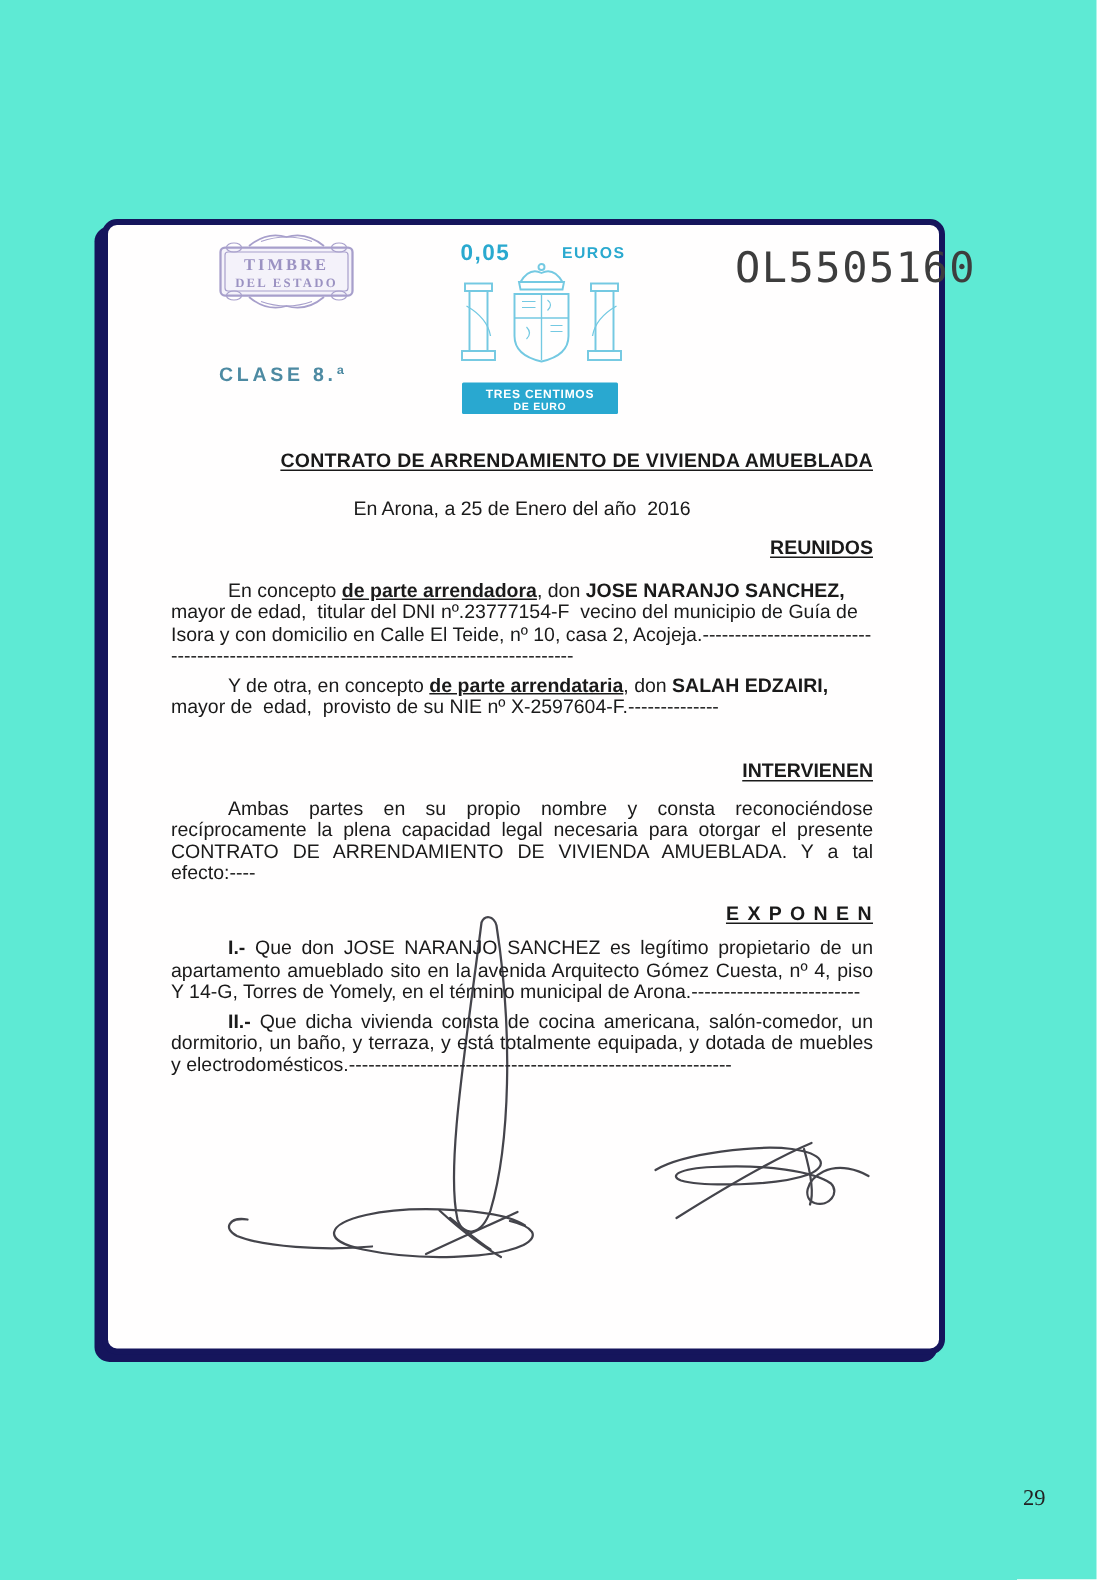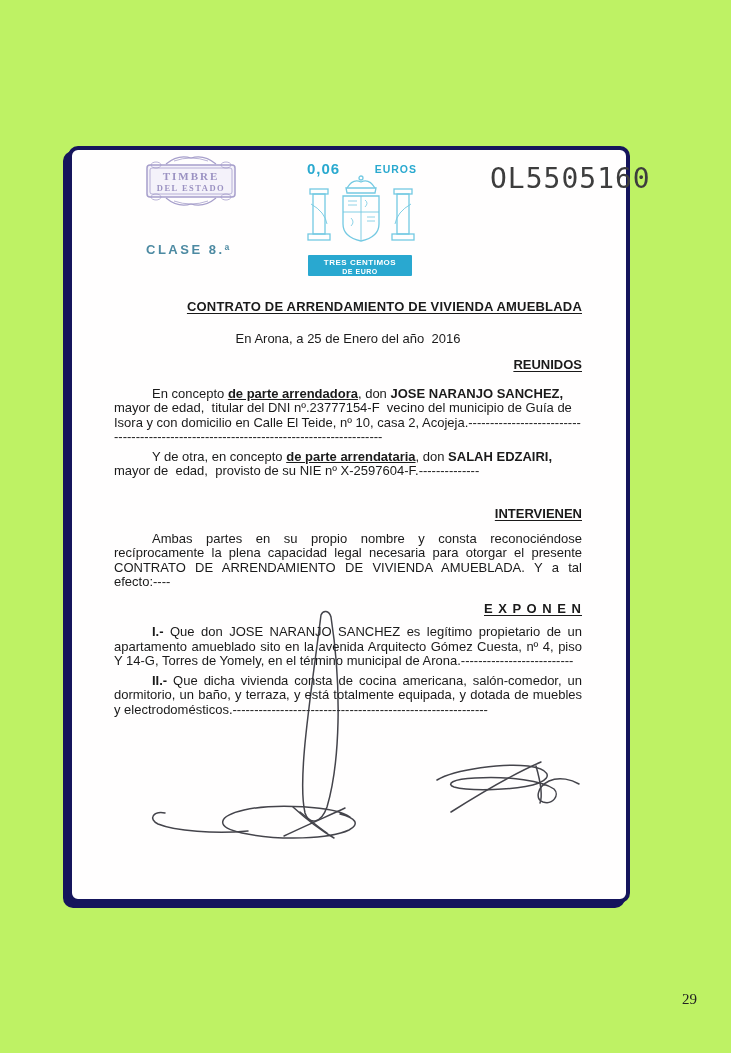--- a/index.html
+++ b/index.html
@@ -1,18 +1,18 @@
 <!DOCTYPE html>
 <html><head>
 <meta charset="utf-8">
 <style>
   * { margin:0; padding:0; box-sizing:border-box; }
   html,body { background:#ffffff; }
   .page {
-    position:relative; width:731px; height:1053px; background:#bef264;
+    position:relative; width:731px; height:1053px; background:#5eead4;
     font-family:"Liberation Sans", sans-serif; color:#1c1c1c; overflow:hidden;
   }
   .doc-box {
     position:absolute; left:68px; top:146px; width:562px; height:757px;
     background:#fffefe; border:4px solid #15155c; border-radius:10px;
     box-shadow:-5px 5px 0 0 #15155c;
   }
   
   .timbre {
     position:absolute; left:62px; top:2px; width:114px; height:58px;
@@ -93,21 +93,21 @@
         <ellipse cx="22" cy="13" rx="5" ry="3" stroke-width="0.8"></ellipse>
         <ellipse cx="92" cy="13" rx="5" ry="3" stroke-width="0.8"></ellipse>
         <ellipse cx="22" cy="45" rx="5" ry="3" stroke-width="0.8"></ellipse>
         <ellipse cx="92" cy="45" rx="5" ry="3" stroke-width="0.8"></ellipse>
       </g>
       <text x="57" y="28" text-anchor="middle" font-family="Liberation Serif, serif" font-size="11" font-weight="bold" letter-spacing="2" fill="#9b92c2">TIMBRE</text>
       <text x="57" y="39" text-anchor="middle" font-family="Liberation Serif, serif" font-size="8.5" font-weight="bold" letter-spacing="1.5" fill="#9b92c2">DEL ESTADO</text>
     </svg>
 
     <div class="center-stamp">
-      <span class="stamp-value">0,06</span>
+      <span class="stamp-value">0,05</span>
       <span class="stamp-currency">EUROS</span>
       <svg class="coat" width="112" height="86" viewBox="0 0 112 86">
         <g stroke="#74c9e2" fill="none" stroke-width="1.3">
           <circle cx="56" cy="4" r="2"></circle>
           <path d="M42,14 Q48,4 56,8 Q64,4 70,14"></path>
           <path d="M41,14 L71,14 L70,19 L42,19 Z"></path>
           <path d="M38,22 h36 v28 q0,13 -18,17 q-18,-4 -18,-17 z"></path>
           <path d="M56,22 v44" stroke-width="0.9"></path>
           <path d="M38,38 h36" stroke-width="0.9"></path>
           <path d="M43,27 h9 M43,31 h9 M60,26 q4,3 0,7 M46,44 q4,4 0,8 M62,43 h8 M62,47 h8" stroke-width="0.8"></path>

